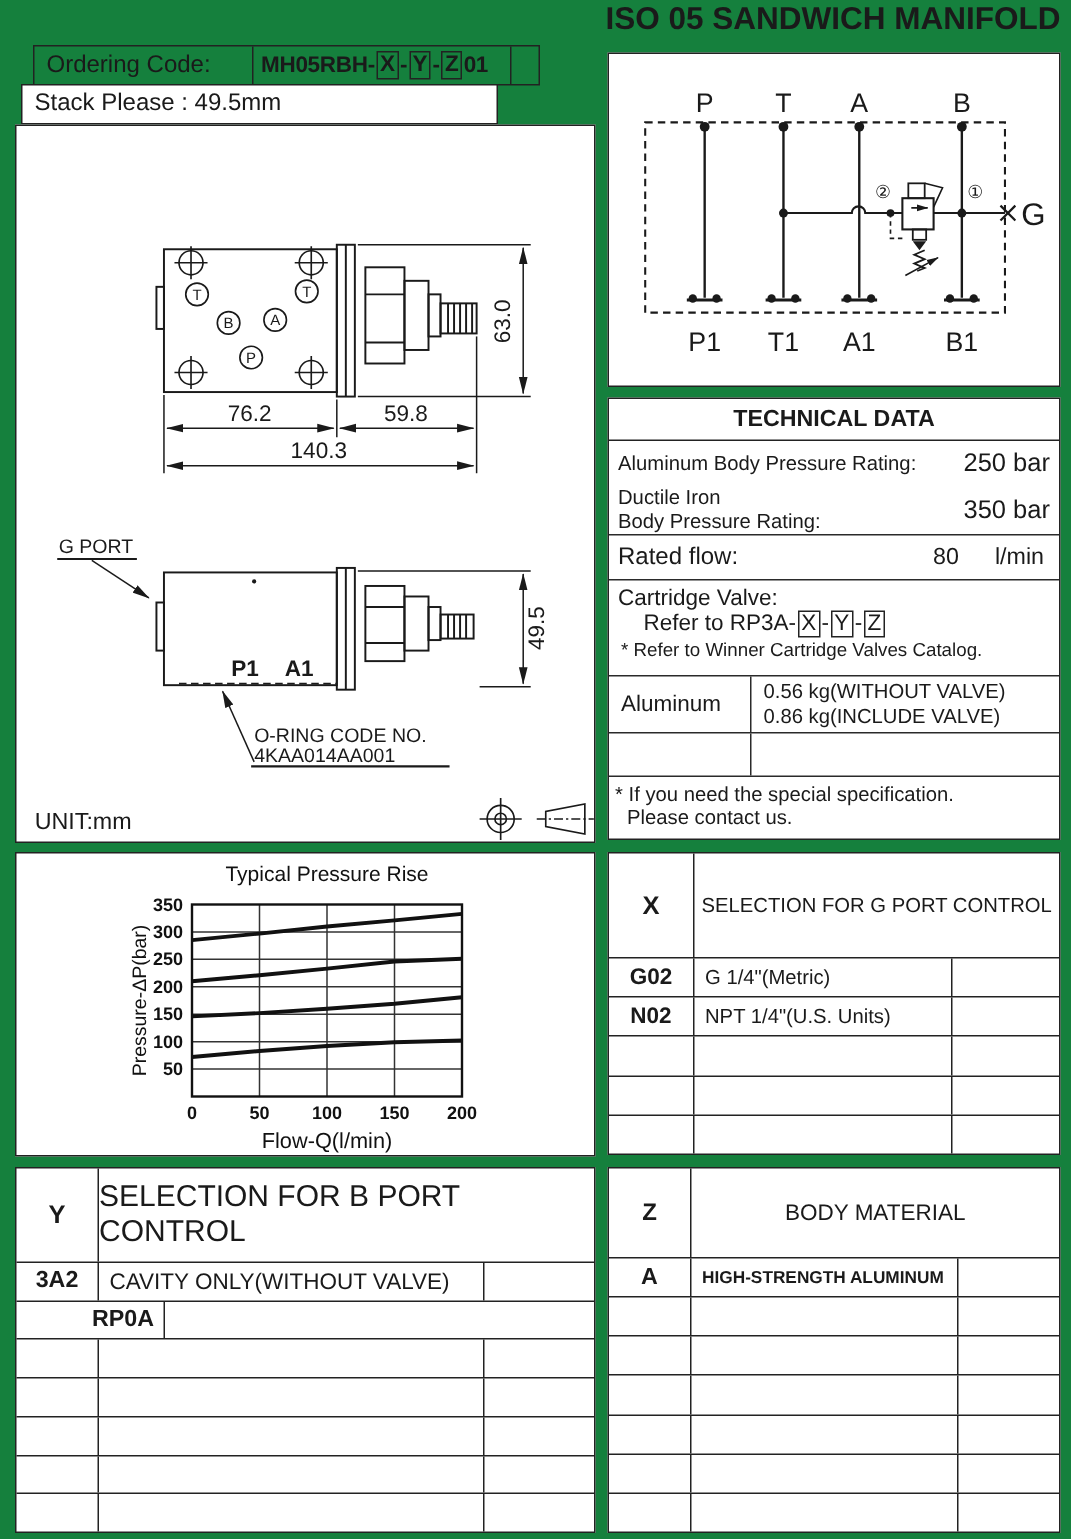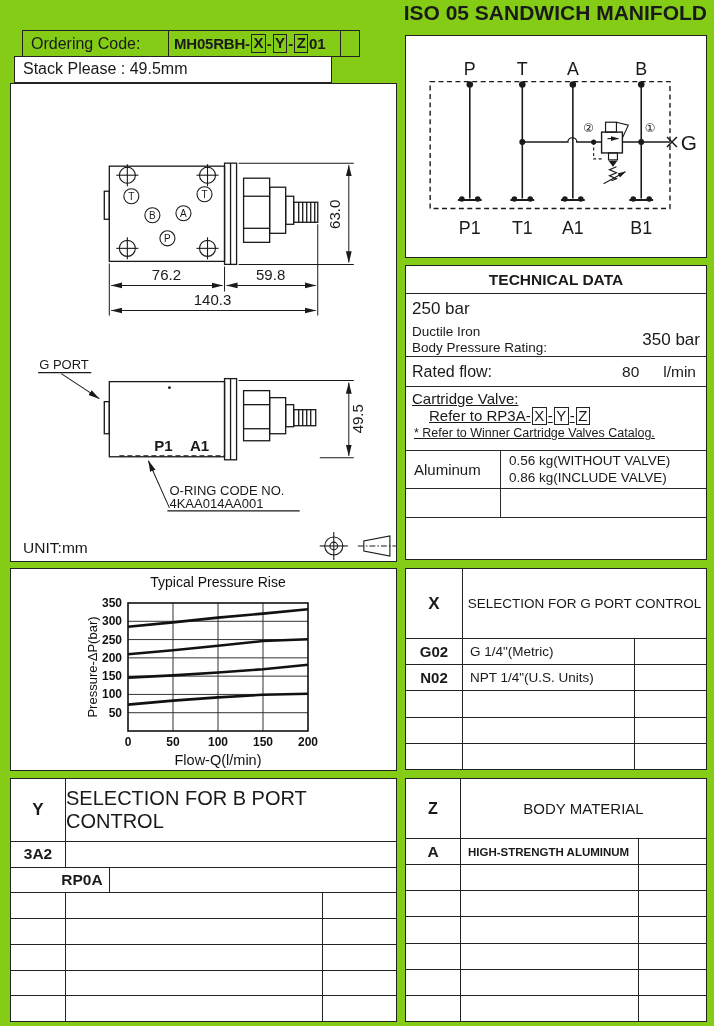--- a/index.html
+++ b/index.html
@@ -1,16 +1,16 @@
 <!DOCTYPE html>
 <html><head>
 <meta charset="utf-8">
 <style>
   html,body{margin:0;padding:0;background:#e8e8e8;}
-  .page{position:relative;width:714px;height:1026px;background:#84cc16;margin:0 auto;
+  .page{position:relative;width:714px;height:1026px;background:#15803d;margin:0 auto;
         font-family:"Liberation Sans",sans-serif;color:#1a1a1a;overflow:hidden;}
   .page *{box-sizing:border-box;}
   .panel{position:absolute;border:1.6px solid #222;background:#fff;}
 
   
   .pg-title{position:absolute;top:1px;right:7px;left:330px;text-align:right;
             font-size:21px;font-weight:700;letter-spacing:0;}
 
   
   .ord-r1{position:absolute;left:22px;top:30px;width:338px;height:27px;display:flex;border:1.8px solid #222;}
@@ -36,21 +36,21 @@
   .td-header{height:28px;line-height:27px;text-align:center;font-weight:700;font-size:15.5px;border-bottom:1.6px solid #222;}
   .td-row{display:flex;align-items:center;padding:0 6px;}
   .td-r1{height:29px;}
   .td-r2{height:34px;border-bottom:1.8px solid #2a2a2a;}
   .td-label{flex:1;font-size:13.5px;line-height:1.12;}
   .td-value{font-size:17px;}
   .td-r3{height:30px;border-bottom:1.8px solid #2a2a2a;}
   .td-flowlabel{flex:1;font-size:16px;}
   .td-flowval{font-size:15.5px;margin-right:24px;}
   .td-flowunit{font-size:15.5px;margin-right:4px;}
-  .td-cart{height:63px;padding:3px 4px 0 6px;text-decoration:underline;}
+  .td-cart{height:63px;padding:3px 4px 0 6px;}
   .td-cart1{font-size:15px;}
   .td-cart2{font-size:15px;padding-left:17px;}
   .td-cart3{font-size:12.5px;padding-left:2px;margin-top:1px;}
   .td-weight{height:68px;border-top:1.8px solid #2a2a2a;border-bottom:1.8px solid #2a2a2a;display:flex;flex-direction:column;}
   .tdw-row{display:flex;flex:0 0 38px;border-bottom:1.3px solid #2a2a2a;}
   .tdw-row.tdw-empty{flex:1;border-bottom:none;}
   .tdw-mat{width:95px;border-right:1.3px solid #2a2a2a;display:flex;align-items:center;padding-left:8px;font-size:15px;}
   .tdw-vals{flex:1;display:flex;flex-direction:column;justify-content:center;padding-left:8px;font-size:13.5px;line-height:1.25;}
   .td-foot{padding:4px 4px 0 4px;font-size:13.5px;line-height:1.12;}
   .td-foot2{padding-left:8px;}
@@ -278,20 +278,21 @@
         <text x="184" y="97" font-size="12" fill="#1a1a1a" text-anchor="middle">②</text>
         <text x="246" y="97" font-size="12" fill="#1a1a1a" text-anchor="middle">①</text>
         <text x="277" y="115" font-size="21" fill="#1a1a1a">G</text>
       </g>
     </svg>
   </div>
 
   <div class="panel td-panel">
     <div class="td-header">TECHNICAL DATA</div>
     <div class="td-row td-r1">
+      <div class="td-label">Aluminum Body Pressure Rating:</div>
       <div class="td-value">250 bar</div>
     </div>
     <div class="td-row td-r2">
       <div class="td-label">
         <span>Ductile Iron</span><br>
         <span>Body Pressure Rating:</span>
       </div>
       <div class="td-value">350 bar</div>
     </div>
     <div class="td-row td-r3">
@@ -309,20 +310,24 @@
         <div class="tdw-mat">Aluminum</div>
         <div class="tdw-vals">
           <div>0.56  kg(WITHOUT VALVE)</div>
           <div>0.86  kg(INCLUDE VALVE)</div>
         </div>
       </div>
       <div class="tdw-row tdw-empty">
         <div class="tdw-mat"></div>
         <div class="tdw-vals"></div>
       </div>
+    </div>
+    <div class="td-foot">
+      <div>* If you need the special specification.</div>
+      <div class="td-foot2">Please contact us.</div>
     </div>
   </div>
 
   <div class="panel chart-panel">
     <svg id="chart-svg" viewBox="0 0 385 201">
         <text x="117" y="177" text-anchor="middle" font-size="12" font-weight="600" fill="#111">0</text>
         <line x1="162" y1="34" x2="162" y2="162" stroke="#333" stroke-width="1"></line>
         <text x="162" y="177" text-anchor="middle" font-size="12" font-weight="600" fill="#111">50</text>
         <line x1="207" y1="34" x2="207" y2="162" stroke="#333" stroke-width="1"></line>
         <text x="207" y="177" text-anchor="middle" font-size="12" font-weight="600" fill="#111">100</text>
@@ -387,20 +392,21 @@
       </div>
     </div>
   <div class="panel sely-panel" id="tbl-y">
       <div class="sel-head" style="height: 63px;">
         <div class="sel-head-code" style="width: 55px; font-size: 17px;">Y</div>
         <div class="sel-head-title" style="font-size: 20px;">SELECTION FOR B PORT CONTROL</div>
       </div>
       <div class="sel-body">
         <div class="sel-row">
           <div class="sel-code" style="width: 55px; font-size: 15.5px;">3A2</div>
+          <div class="sel-desc" style="width: 257px; font-size: 15px;">CAVITY ONLY(WITHOUT VALVE)</div>
           <div class="sel-last"></div>
         </div>
         <div class="sel-row">
           <div class="sel-code" style="width: 55px; font-size: 15.5px; margin-left: 44px;">RP0A</div>
           <div class="sel-last"></div>
         </div>
         <div class="sel-row">
           <div class="sel-code" style="width: 55px; font-size: 15.5px;"></div>
           <div class="sel-desc" style="width: 257px; font-size: 15px;"></div>
           <div class="sel-last"></div>

